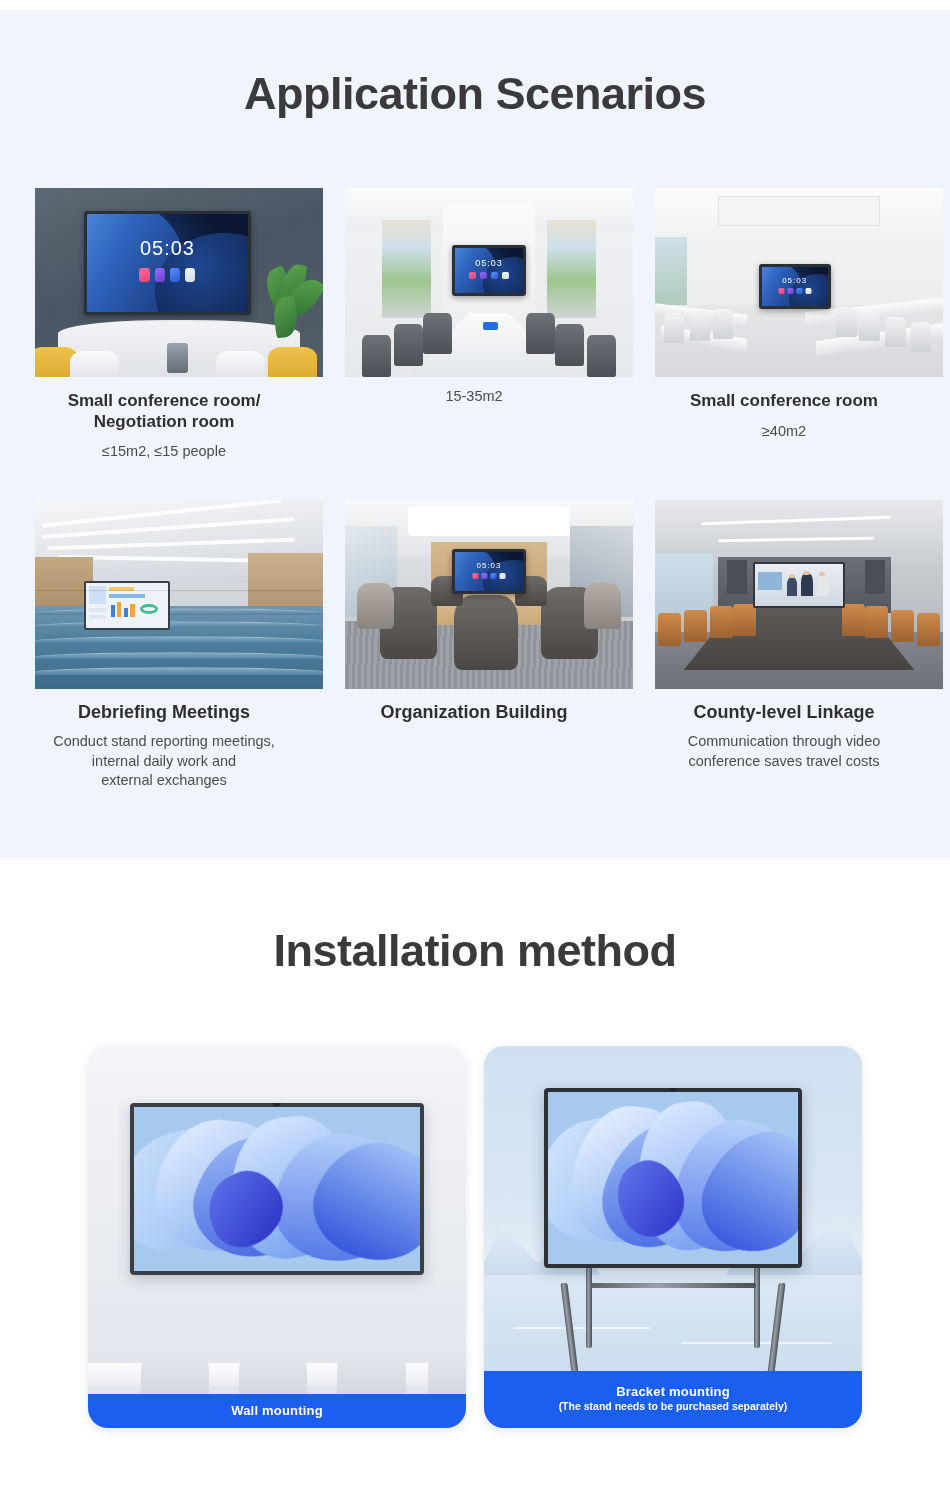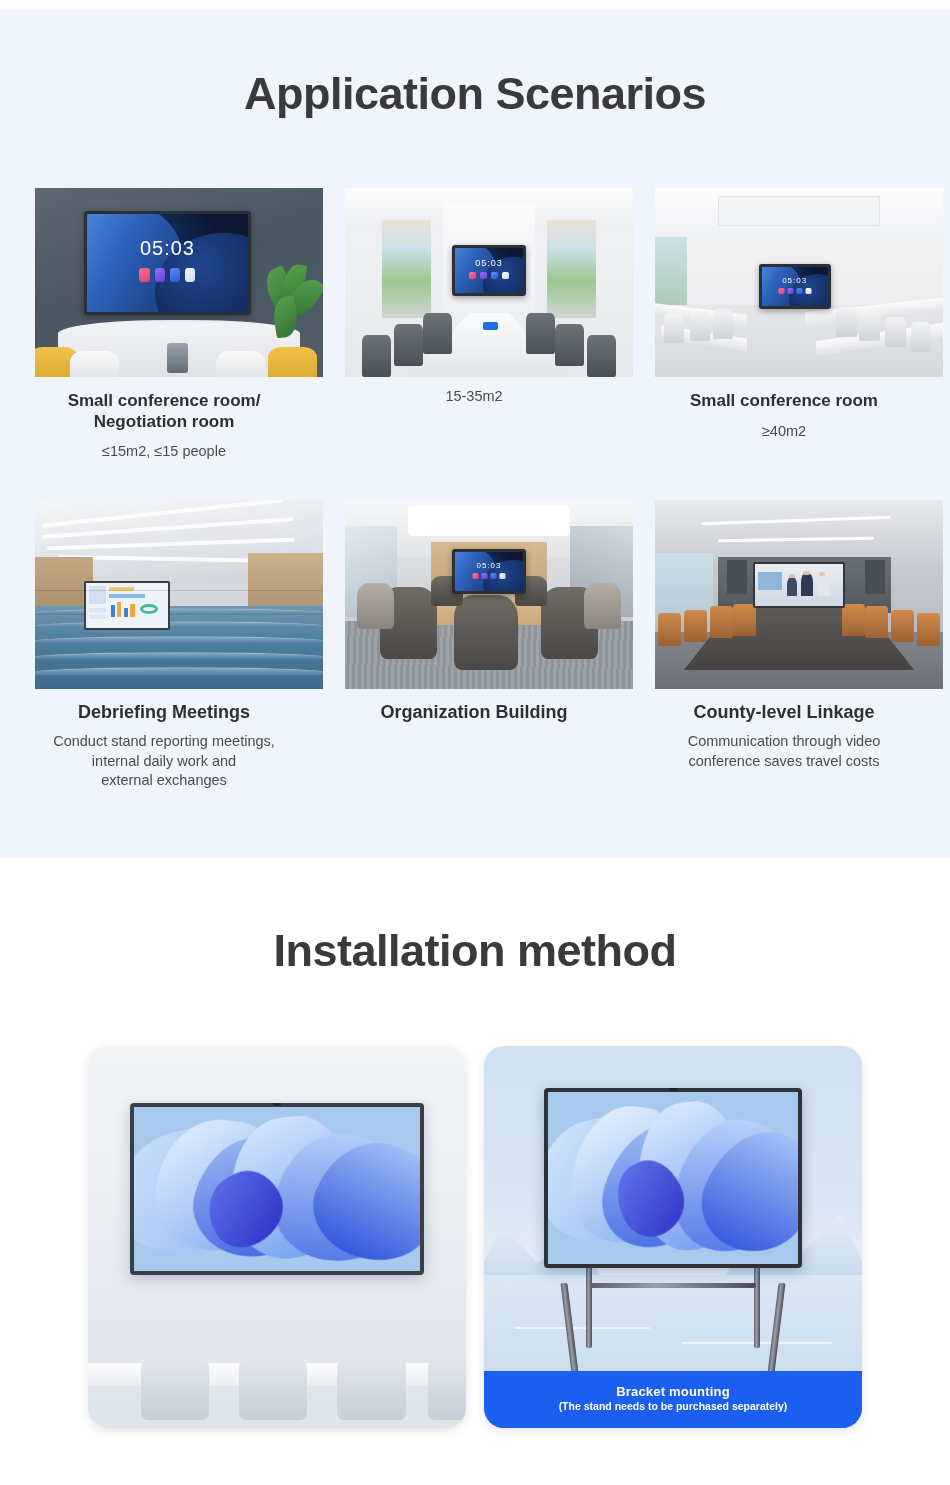--- a/index.html
+++ b/index.html
@@ -553,20 +553,23 @@
             <div class="pet" style="left:22%; top:18%;  width:40%; height:74%; background:linear-gradient(150deg,#9fc0f5,#3f5fe0); transform:rotate(20deg);"></div>
             <div class="pet" style="left:34%; top:6%;   width:42%; height:86%; background:linear-gradient(160deg,#dcebff,#6e9bee); transform:rotate(-6deg);"></div>
             <div class="pet" style="left:50%; top:16%;  width:44%; height:78%; background:linear-gradient(170deg,#bad4fa,#4f73e6); transform:rotate(14deg);"></div>
             <div class="pet" style="left:64%; top:22%;  width:42%; height:72%; background:linear-gradient(180deg,#9dbef5,#3558dd); transform:rotate(26deg);"></div>
             <div class="pet" style="left:26%; top:40%;  width:26%; height:44%; background:linear-gradient(150deg,#5f74ea,#2a2fc4); transform:rotate(-28deg);"></div>
           </div>
           <div class="abs" style="left:50%; top:0; width:8px; height:3px; background:#22252a; border-radius:0 0 2px 2px; transform:translateX(-50%);"></div>
         </div>
       </div>
     </div>
+    <div class="install-label">
+      <span class="lab-main">Wall mounting</span>
+    </div>
   </div>
 
   <div class="install-card">
     <div class="install-scene">
       <div class="ib">
         <div class="ib-mtn" style="left:-6%;  top:44%; width:42%; height:24%; clip-path:polygon(0 100%,26% 12%,48% 54%,70% 20%,100% 100%);"></div>
         <div class="ib-mtn" style="right:-6%; top:42%; width:46%; height:26%; clip-path:polygon(0 100%,22% 24%,46% 58%,74% 8%,100% 100%);"></div>
         <div class="ib-water"></div>
         <div class="ib-ripple" style="left:8%;  bottom:26%; width:36%;"></div>
         <div class="ib-ripple" style="right:8%; bottom:22%; width:40%;"></div>

